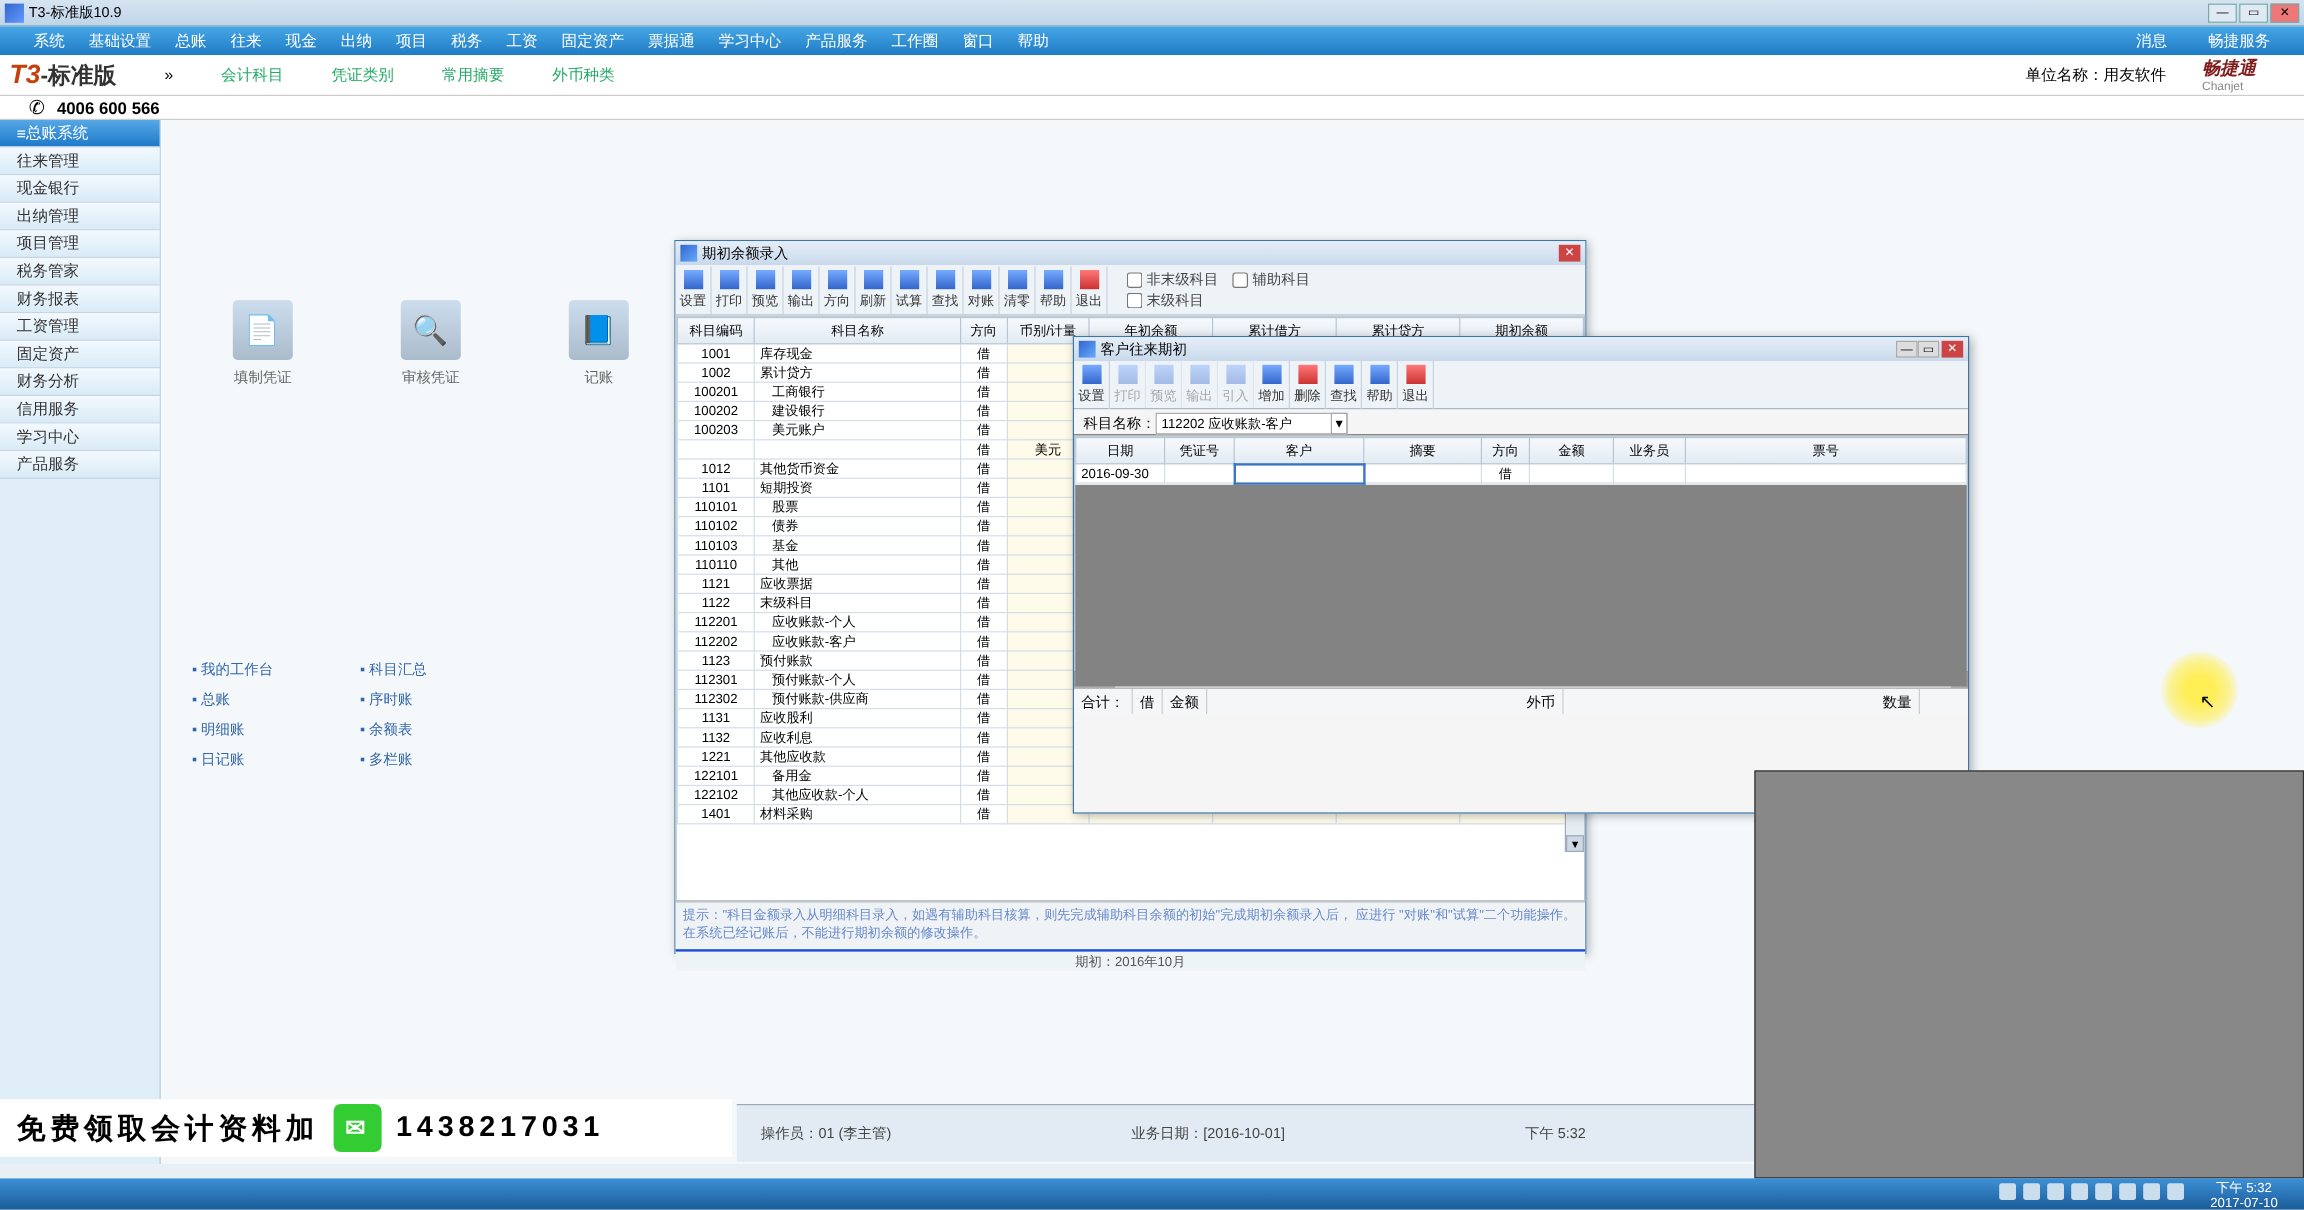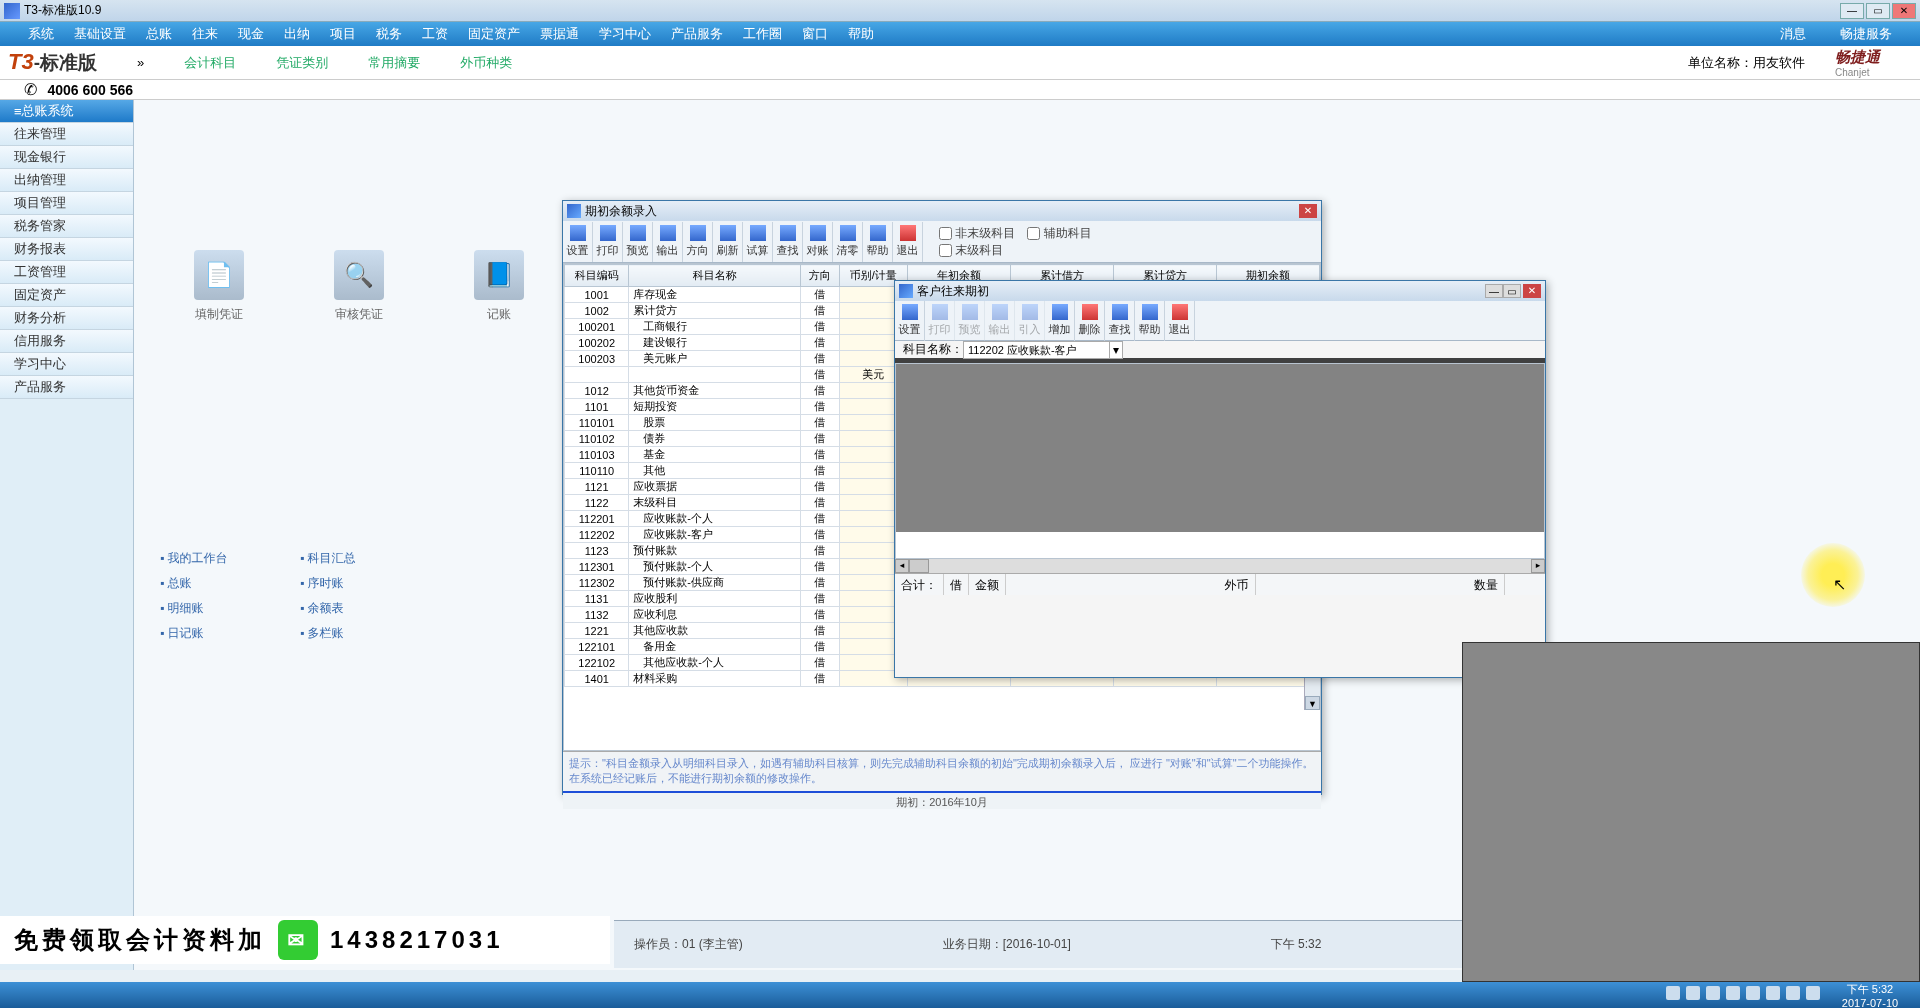--- a/index.html
+++ b/index.html
@@ -47,21 +47,21 @@
 .grid th { background: linear-gradient(#f6f9fc,#e2ebf3); border: 1px solid #b8c6d3; height: 22px; font-weight: normal; }
 .grid td { border: 1px solid #d5dde6; height: 14px; padding: 0 4px; }
 .grid td.amt { text-align: right; background: #fffbea; }
 .grid td.yel { background: #fffbea; }
 .grid td.ctr { text-align: center; }
 .hint { background: #f0f3f6; font-size: 11px; color: #68c; padding: 4px 6px; border-top: 1px solid #aaa; line-height: 1.4; }
 .footer-bar { background: #eef3f6; border-top: 2px solid #1d4ed8; height: 18px; font-size: 11px; text-align: center; color: #555; line-height: 18px; }
 .scrollbar-v { width: 16px; background: #e4ebf1; border-left: 1px solid #aab; position: absolute; right: 0; top: 62px; bottom: 40px; }
 .scroll-btn { height: 14px; background: #cdd8e4; text-align: center; font-size: 9px; line-height: 14px; border: 1px solid #9ab; }
 #w2 .toolbar { height: 40px; }
-#w2 .subject-row { height: 22px; display: flex; align-items: flex-start; padding: 0 8px; font-size: 12px; border-bottom: 5px solid #404040; }
+#w2 .subject-row { height: 22px; display: flex; align-items: flex-end; padding: 0 8px; font-size: 12px; border-bottom: 1px solid #404040; }
 #w2 .subject-row input { width: 160px; height: 18px; border: 1px solid #aaa; font-size: 11px; padding: 0 4px; }
 #w2 .datagrid { height: 196px; }
 #w2 .datagrid tr.datarow td { background: #fff; }
 #w2 .gray-area { background: #838383; height: 168px; position: relative; }
 #w2 .hscroll { height: 14px; background: #ddd; display: flex; }
 #w2 .hsbtn { width: 14px; background: #ccc; border: 1px solid #999; text-align: center; font-size: 9px; }
 #w2 .sum-row { height: 22px; background: #f4f6f8; border-top: 1px solid #aaa; display: flex; align-items: center; font-size: 12px; }
 #w2 .sum-row span { padding: 0 6px; border-right: 1px solid #ccc; height: 100%; line-height: 22px; }
 .highlight-circle { position: absolute; left: 906px; top: 262px; width: 64px; height: 64px; border-radius: 50%; background: radial-gradient(circle,#ffee55 25%,rgba(255,238,85,0.6) 55%, rgba(255,238,85,0) 75%); z-index: 20; pointer-events: none; }
 .cursor-arrow { position: absolute; left: 938px; top: 294px; z-index: 21; font-size: 16px; color: #000; pointer-events: none; }
@@ -475,21 +475,21 @@
           <div style="position:absolute;bottom:0;width:100%;">
               <div class="scroll-btn">▼</div>
             </div>
         </div>
       </div>
       <div class="hint">提示："科目金额录入从明细科目录入，如遇有辅助科目核算，则先完成辅助科目余额的初始"完成期初余额录入后，  应进行
 "对账"和"试算"二个功能操作。在系统已经记账后，不能进行期初余额的修改操作。</div>
       <div class="footer-bar">期初：2016年10月</div>
     </div>
 
-    <div id="w2" class="inner-window" style="left:760px; top:180px; width:652px; height:398px;">
+    <div id="w2" class="inner-window" style="left:760px; top:180px; width:747px; height:398px;">
       <div class="inner-title">
         <span class="ic"></span>
         <span>客户往来期初</span>
         <div style="margin-left:auto;"></div>
         <div class="inner-min">—</div>
         <div class="inner-max">▭</div>
         <div class="inner-close">✕</div>
       </div>
       <div class="toolbar">
         <div class="tbtn"><span class="ti"></span><span>设置</span></div>
@@ -502,20 +502,44 @@
         <div class="tbtn"><span class="ti"></span><span>查找</span></div>
         <div class="tbtn"><span class="ti"></span><span>帮助</span></div>
         <div class="tbtn red"><span class="ti"></span><span>退出</span></div>
       </div>
       <div class="subject-row">
         <span>科目名称：</span>
         <input value="112202 应收账款-客户" style="">
         <span style="margin-left:-14px;border:1px solid #aaa;width:14px;height:18px;text-align:center;line-height:16px;">▾</span>
       </div>
       <div class="grid datagrid">
+        <table>
+          <tbody>
+              <tr>
+            <th style="width:74px;">日期</th>
+            <th style="width:58px;">凭证号</th>
+            <th style="width:108px;">客户</th>
+            <th style="width:98px;">摘要</th>
+            <th style="width:40px;">方向</th>
+            <th style="width:70px;">金额</th>
+            <th style="width:60px;">业务员</th>
+            <th>票号</th>
+          </tr>
+          <tr class="datarow">
+            <td>2016-09-30</td>
+            <td></td>
+            <td style="background:#fff;border:2px solid #3a76c7;"></td>
+            <td></td>
+            <td class="ctr">借</td>
+            <td></td>
+            <td></td>
+            <td></td>
+          </tr>
+        </tbody>
+          </table>
         <div class="gray-area"></div>
       </div>
       <div class="hscroll">
         <div class="hsbtn">◂</div>
         <div class="hsbtn" style="width:20px;"></div>
         <div style="flex:1;"></div>
         <div class="hsbtn">▸</div>
       </div>
       <div class="sum-row">
         <span>合计：</span>

